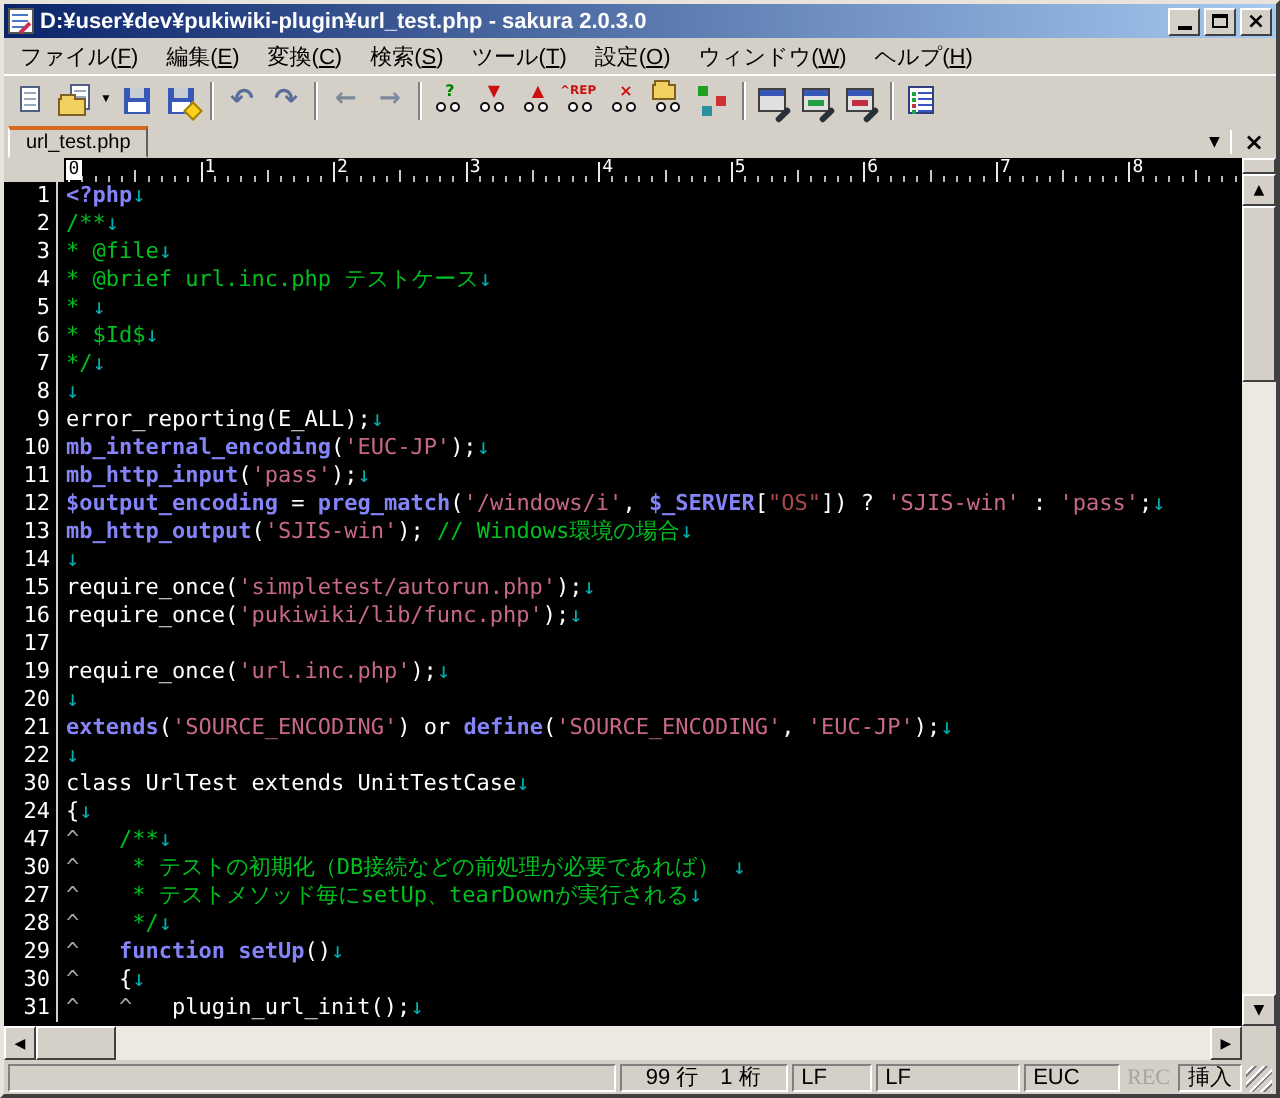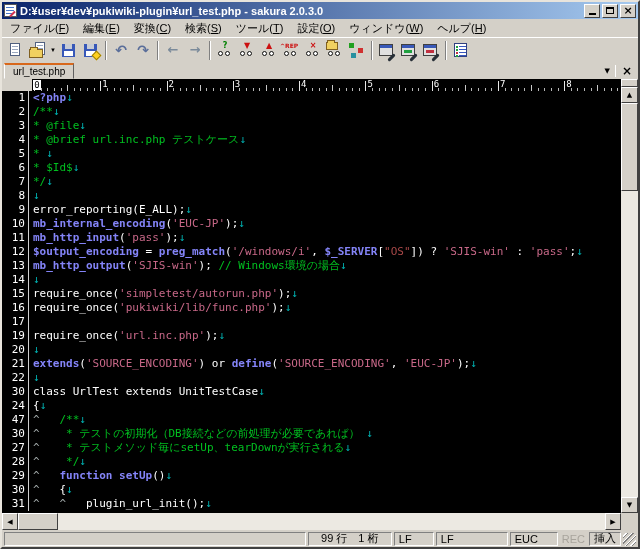--- a/index.html
+++ b/index.html
@@ -112,21 +112,21 @@
   .corner{width:17px;flex:0 0 17px;background:#d4d0c8;}
   
   .statusbar{height:17px;display:flex;align-items:center;gap:2px;padding:1px 2px;font-size:11px;color:#000;}
   .sbp{height:14px;border:1px solid;border-color:#808080 #fff #fff #808080;padding:0 4px;display:flex;align-items:center;background:#d4d0c8;white-space:nowrap;}
   .sbp.msg{flex:1;}
   .sbp.pos{width:84px;justify-content:center;}
   .sbp.w40{width:40px;}
   .sbp.w72{width:72px;}
   .sbp.w48{width:48px;}
   .sbp.ins{width:32px;justify-content:center;}
-  .sbflat{color:#a8a49c;padding:0 2px;white-space:nowrap;}
+  .sbflat{color:#a8a49c;padding:0 2px;white-space:nowrap;font-family:Liberation Serif, serif;}
   .grip{width:13px;height:13px;align-self:flex-end;
     background:repeating-linear-gradient(135deg,transparent 0 2px,#fff 2px 3px,#808080 3px 4px);}
 </style>
 </head>
 <body>
 
 <div class="win">
 
   <div class="titlebar">
     <div class="appicon"></div>

